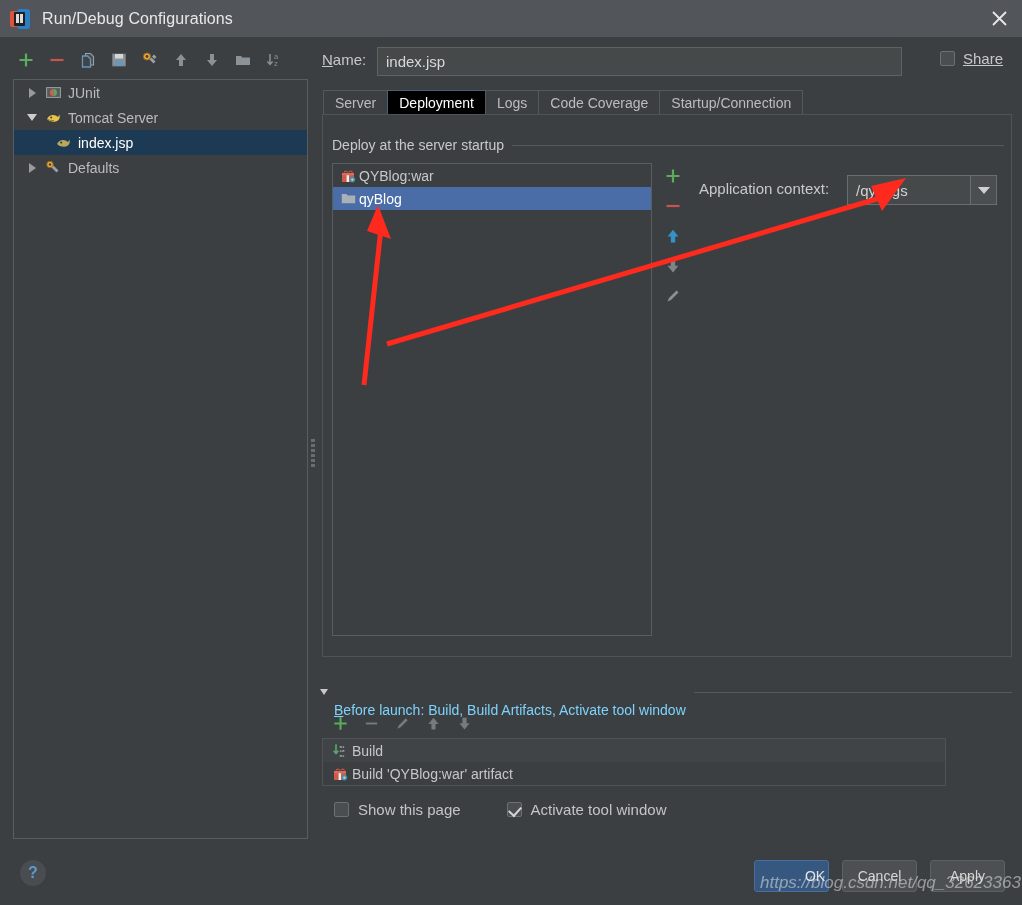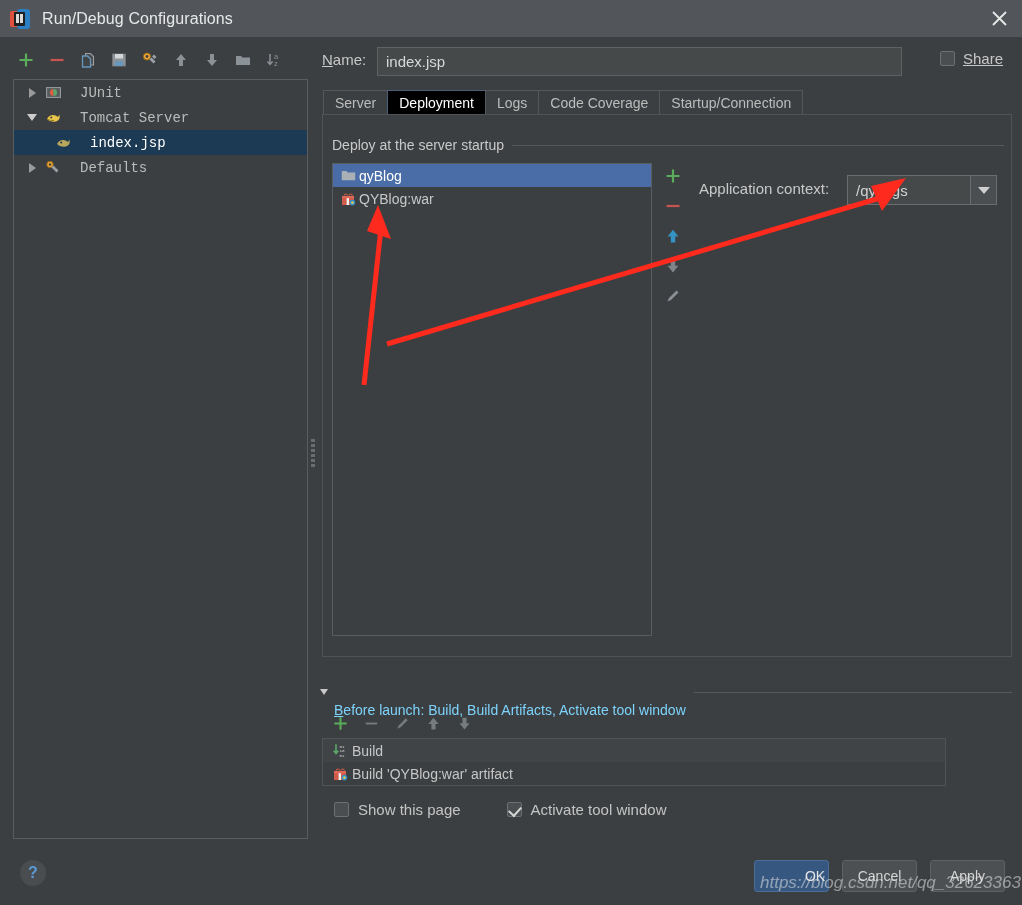--- a/index.html
+++ b/index.html
@@ -50,21 +50,21 @@
   }
   .tree-item {
     height: 25px; display: flex; align-items: center; padding-left: 8px;
     color: #bbbbbb; font-size: 14px; white-space: nowrap;
   }
   .tree-item.selected { background: #1d3a54; color: #ffffff; }
   .tw { width: 20px; display:flex; align-items:center; justify-content:center; flex:0 0 auto;}
   .tri-r { width:0;height:0;border-left:7px solid #9a9a9a;border-top:5px solid transparent;border-bottom:5px solid transparent;}
   .tri-d { width:0;height:0;border-top:7px solid #cccccc;border-left:5px solid transparent;border-right:5px solid transparent;}
   .tree-ico { width: 22px; flex:0 0 auto; display:flex; align-items:center; justify-content:center; }
-  .tree-label { margin-left: 16px; font-family: Liberation Mono, monospace; }
+  .tree-label { margin-left: 4px; }
   .indent { padding-left: 38px; }
 
   
   .splitter {
     position: absolute; left: 308px; top: 432px; width: 10px; height: 42px;
     display: flex; flex-direction: column; align-items: center; justify-content: center; gap: 2px;
   }
   .splitter i { display:block; width: 4px; height: 3px; background: #6a6d6f; }
 
   
@@ -337,42 +337,42 @@
   </div>
 
   <div class="content-panel">
 
     <div class="section-title-row">
       <div class="section-title">Deploy at the server startup</div>
       <div class="section-rule"></div>
     </div>
 
     <div class="deploy-list">
-      <div class="dl-row selected">
-        <div class="dl-ico">
-          <svg width="15" height="13" viewBox="0 0 15 13">
-              <path d="M0.8 2 h4.6 l1.3 1.6 h7.5 v7.6 h-13.4 z" fill="#a9b0b6"></path>
-            </svg>
-        </div>
-        <div>qyBlog</div>
-      </div>
       <div class="dl-row">
         <div class="dl-ico">
           <svg width="15" height="15" viewBox="0 0 15 15">
             <rect x="1" y="5" width="12" height="9" fill="#d15b4a"></rect>
             <rect x="5.6" y="5" width="2.4" height="9" fill="#f0f0f0"></rect>
             <rect x="1" y="5" width="12" height="2.2" fill="#e06a56"></rect>
             <path d="M3 4.5 q1.5-3 3.8-0.2" stroke="#d15b4a" stroke-width="1.1" fill="none"></path>
             <path d="M11.5 4.5 q-1.5-3 -3.8-0.2" stroke="#d15b4a" stroke-width="1.1" fill="none"></path>
             <circle cx="11.4" cy="11.6" r="2.8" fill="#3592c4"></circle>
             <circle cx="11.4" cy="11.6" r="1.2" fill="#ffd24a"></circle>
           </svg>
         </div>
         <div>QYBlog:war</div>
       </div>
+      <div class="dl-row selected">
+        <div class="dl-ico">
+          <svg width="15" height="13" viewBox="0 0 15 13">
+              <path d="M0.8 2 h4.6 l1.3 1.6 h7.5 v7.6 h-13.4 z" fill="#a9b0b6"></path>
+            </svg>
+        </div>
+        <div>qyBlog</div>
+      </div>
     </div>
 
     <div class="dl-toolbar">
       <div class="dl-btn">
         <svg width="18" height="18" viewBox="0 0 18 18">
             <path d="M9 2.5 L9 15.5 M2.5 9 L15.5 9" stroke="#5aad5a" stroke-width="2.2" fill="none"></path>
           </svg>
       </div>
       <div class="dl-btn">
         <svg width="18" height="18" viewBox="0 0 18 18">

